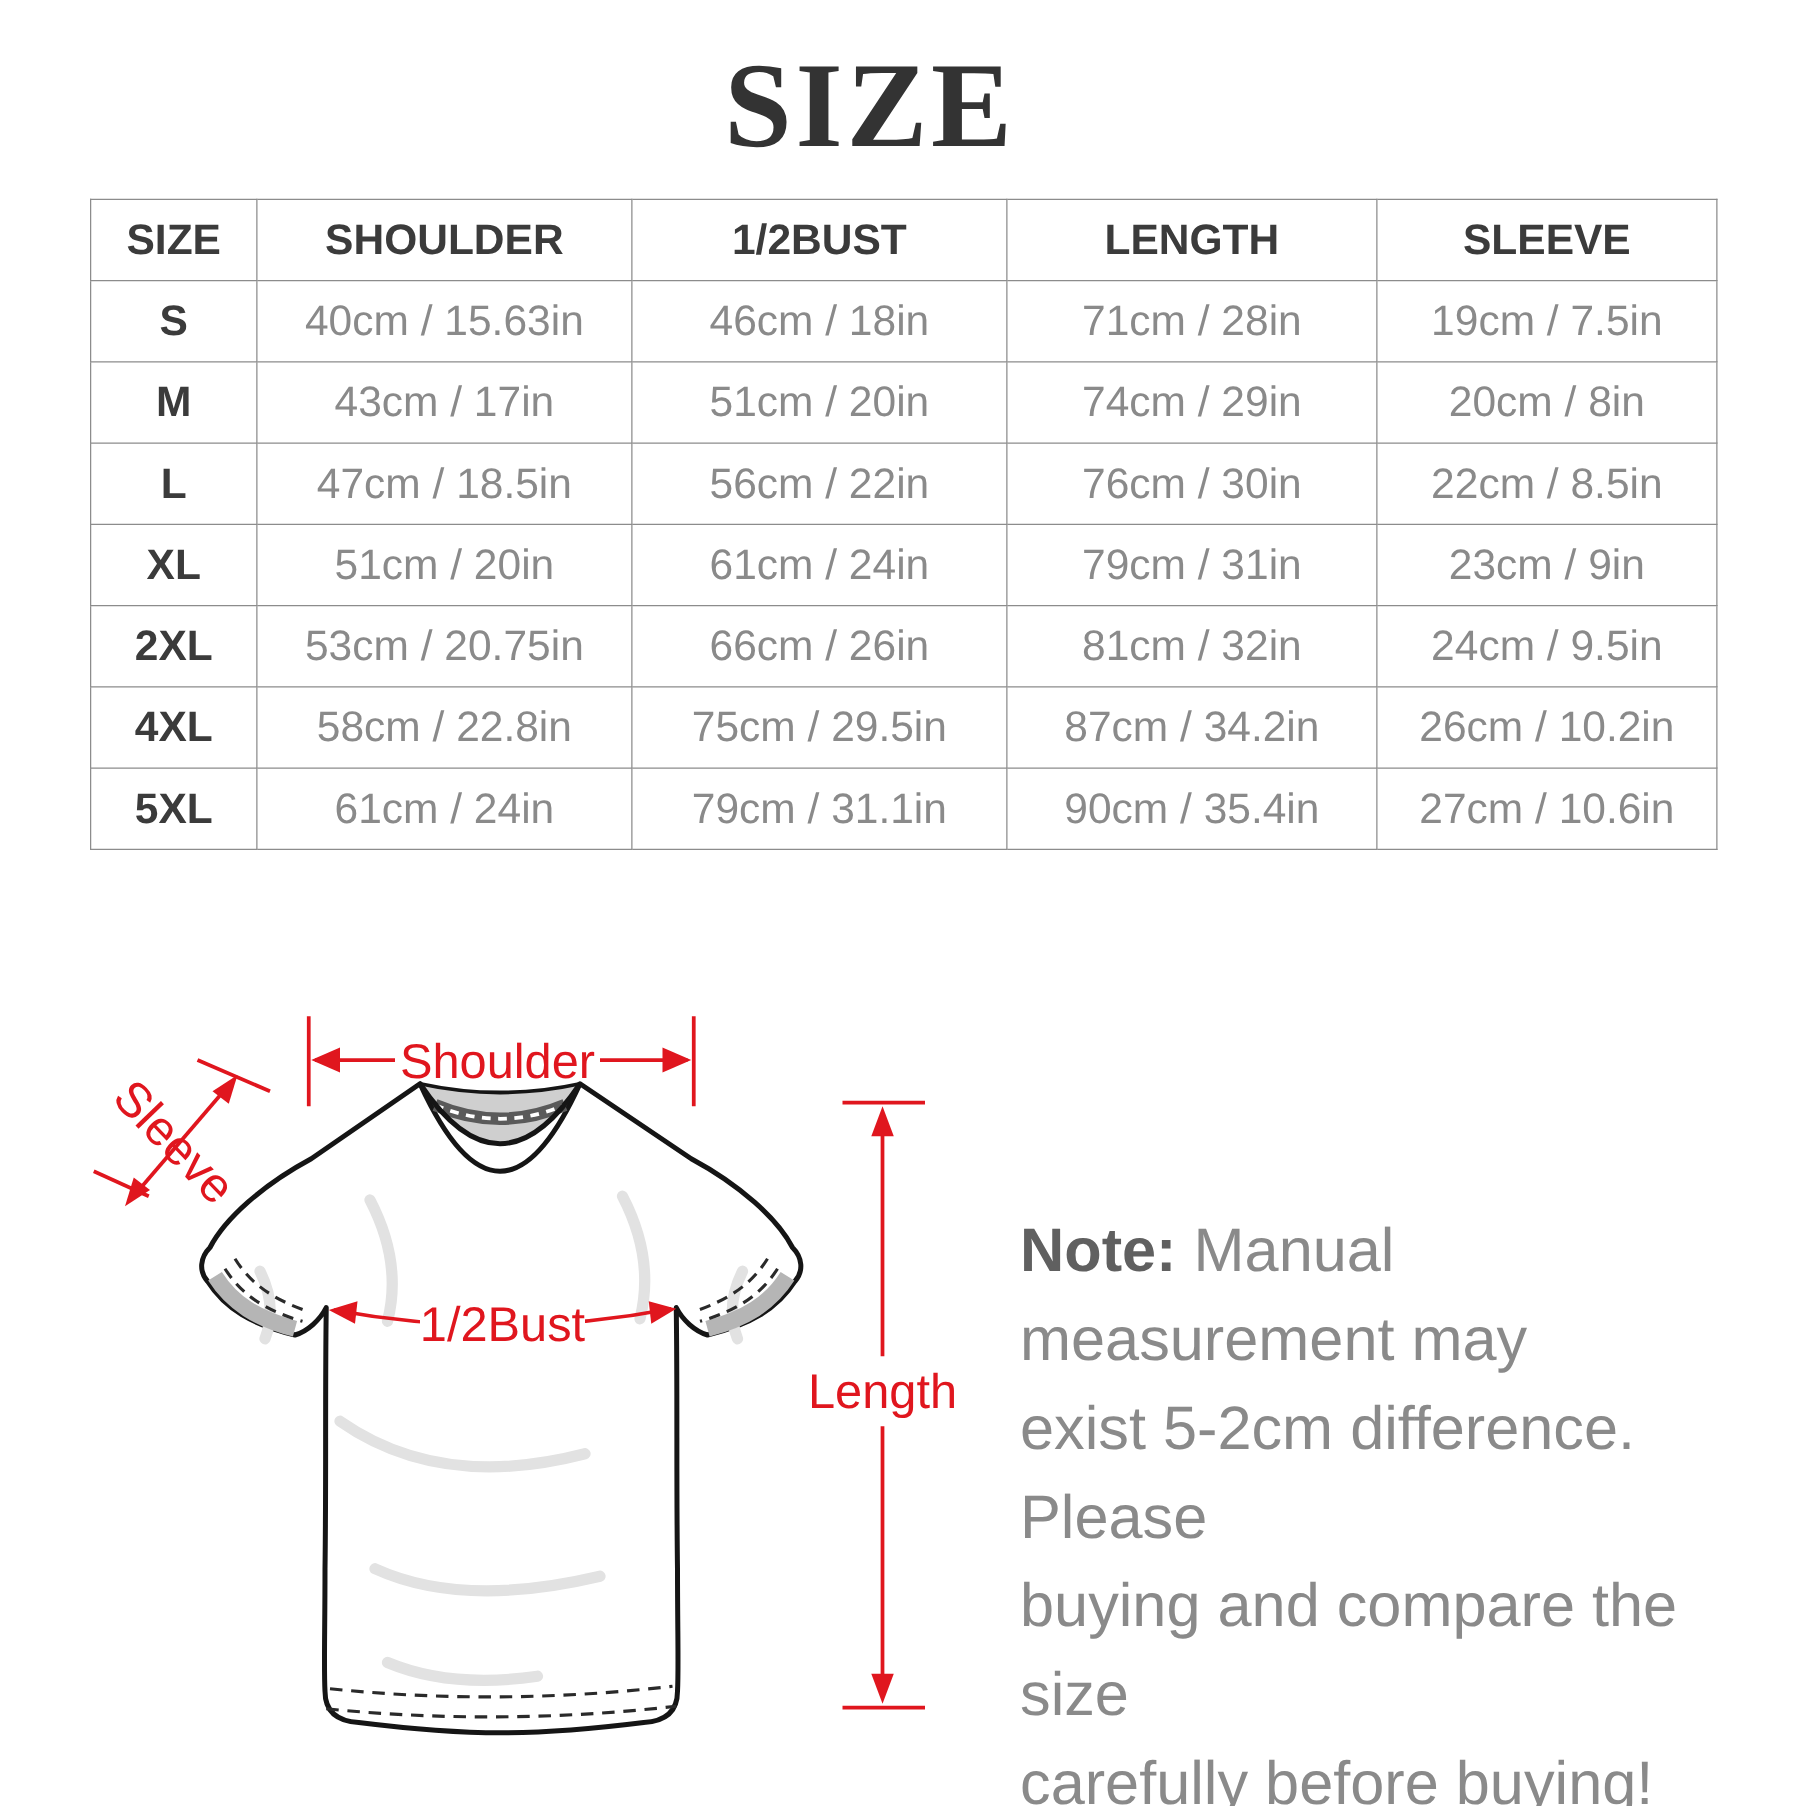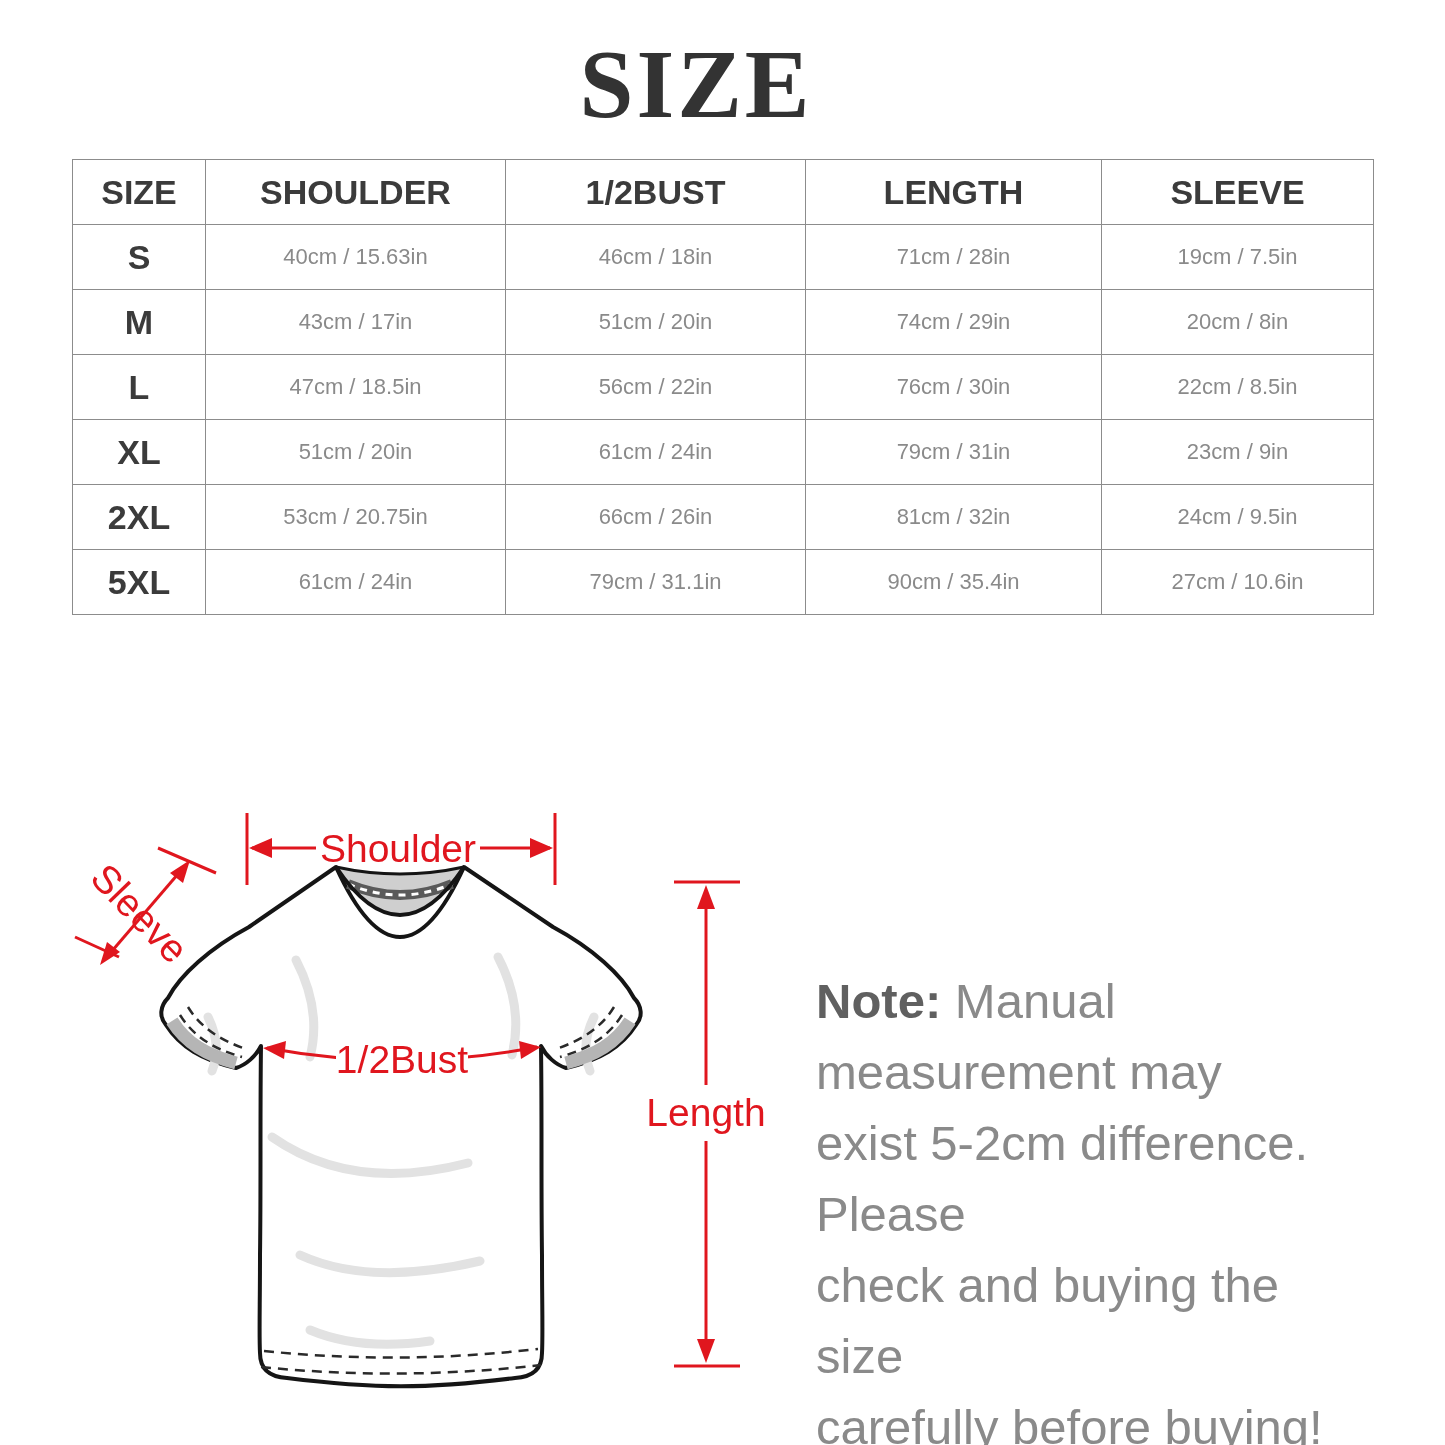--- a/index.html
+++ b/index.html
@@ -14,21 +14,21 @@
   }
   table.size-table {
     position:absolute; left:72px; top:159px; width:1301px;
     border-collapse:collapse; table-layout:fixed;
   }
   .size-table th, .size-table td {
     border:1px solid #8c8c8c; height:64px; text-align:center;
     vertical-align:middle; padding:0; overflow:hidden; white-space:nowrap;
   }
   .size-table th { font-size:34px; font-weight:bold; color:#3b3b3b; }
-  .size-table td { font-size:22px; font-weight:normal; color:#8a8a8a; }
+  .size-table td { font-size:34px; font-weight:normal; color:#8a8a8a; }
   .size-table td.size-col { font-size:34px; font-weight:bold; color:#3b3b3b; }
   .note {
     position:absolute; left:816px; top:966px; width:560px;
     font-size:49px; line-height:71px; color:#8a8a8a;
   }
   .note .note-label { font-weight:bold; color:#606060; }
   svg.diagram { position:absolute; left:0; top:785px; }
   .outline { fill:#ffffff; stroke:#151515; stroke-width:4; stroke-linejoin:round; }
   .thinline { fill:none; stroke:#151515; stroke-width:3; }
   .wrinkle { fill:none; stroke:#e2e2e2; stroke-width:9; stroke-linecap:round; }
@@ -92,20 +92,27 @@
         <td>61cm / 24in</td>
         <td>79cm / 31in</td>
         <td>23cm / 9in</td>
       </tr>
       <tr>
         <td class="size-col">2XL</td>
         <td>53cm / 20.75in</td>
         <td>66cm / 26in</td>
         <td>81cm / 32in</td>
         <td>24cm / 9.5in</td>
+      </tr>
+      <tr>
+        <td class="size-col">4XL</td>
+        <td>58cm / 22.8in</td>
+        <td>75cm / 29.5in</td>
+        <td>87cm / 34.2in</td>
+        <td>26cm / 10.2in</td>
       </tr>
       <tr>
         <td class="size-col">5XL</td>
         <td>61cm / 24in</td>
         <td>79cm / 31.1in</td>
         <td>90cm / 35.4in</td>
         <td>27cm / 10.6in</td>
       </tr>
     </tbody>
   </table>
@@ -201,17 +208,17 @@
       <line class="dim" x1="706" y1="356" x2="706" y2="570"></line>
       <polygon class="dim-head" points="706,100 697,124 715,124"></polygon>
       <polygon class="dim-head" points="706,578 697,554 715,554"></polygon>
       <text class="dim-label" x="706" y="341">Length</text>
     </g>
   </svg>
 
   <div class="note">
     <div class="note-line"><span class="note-label">Note:</span><span> Manual measurement may</span></div>
     <div class="note-line">exist 5-2cm difference. Please</div>
-    <div class="note-line">check and buying the size</div>
+    <div class="note-line">buying and compare the size</div>
     <div class="note-line">carefully before buying!</div>
   </div>
 
 </div>
 
 </body></html>

